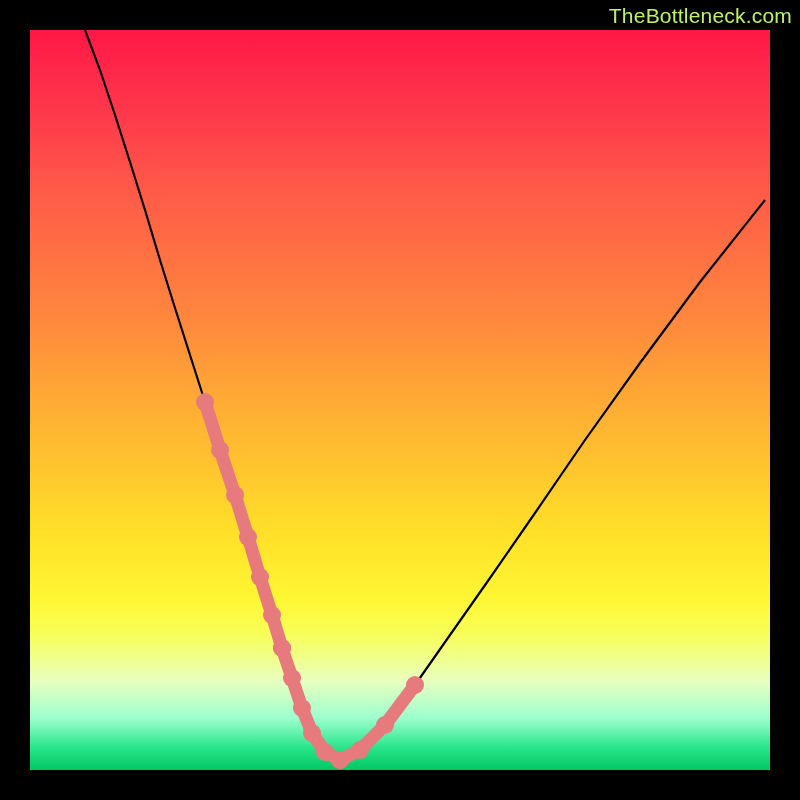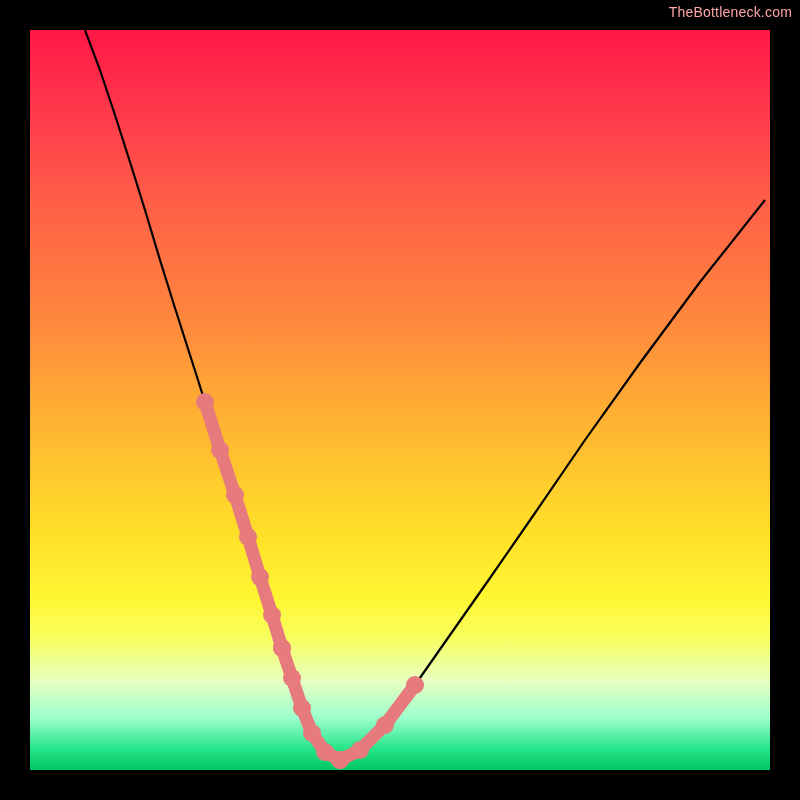--- a/index.html
+++ b/index.html
@@ -31,22 +31,22 @@
       #f7ff5d 82%,
       #e8ffc0 88%,
       #9cffce 93%,
       #28e58a 97%,
       #00c764 100%);
   }
   .watermark {
     position: absolute;
     top: 4px;
     right: 8px;
-    color: #fca5a5;
-    font-size: 14px;
+    color: #bef264;
+    font-size: 21px;
     letter-spacing: 0.2px;
     font-weight: 500;
     z-index: 20;
   }
   svg {
     position: absolute;
     left: 0;
     top: 0;
   }
 </style>

